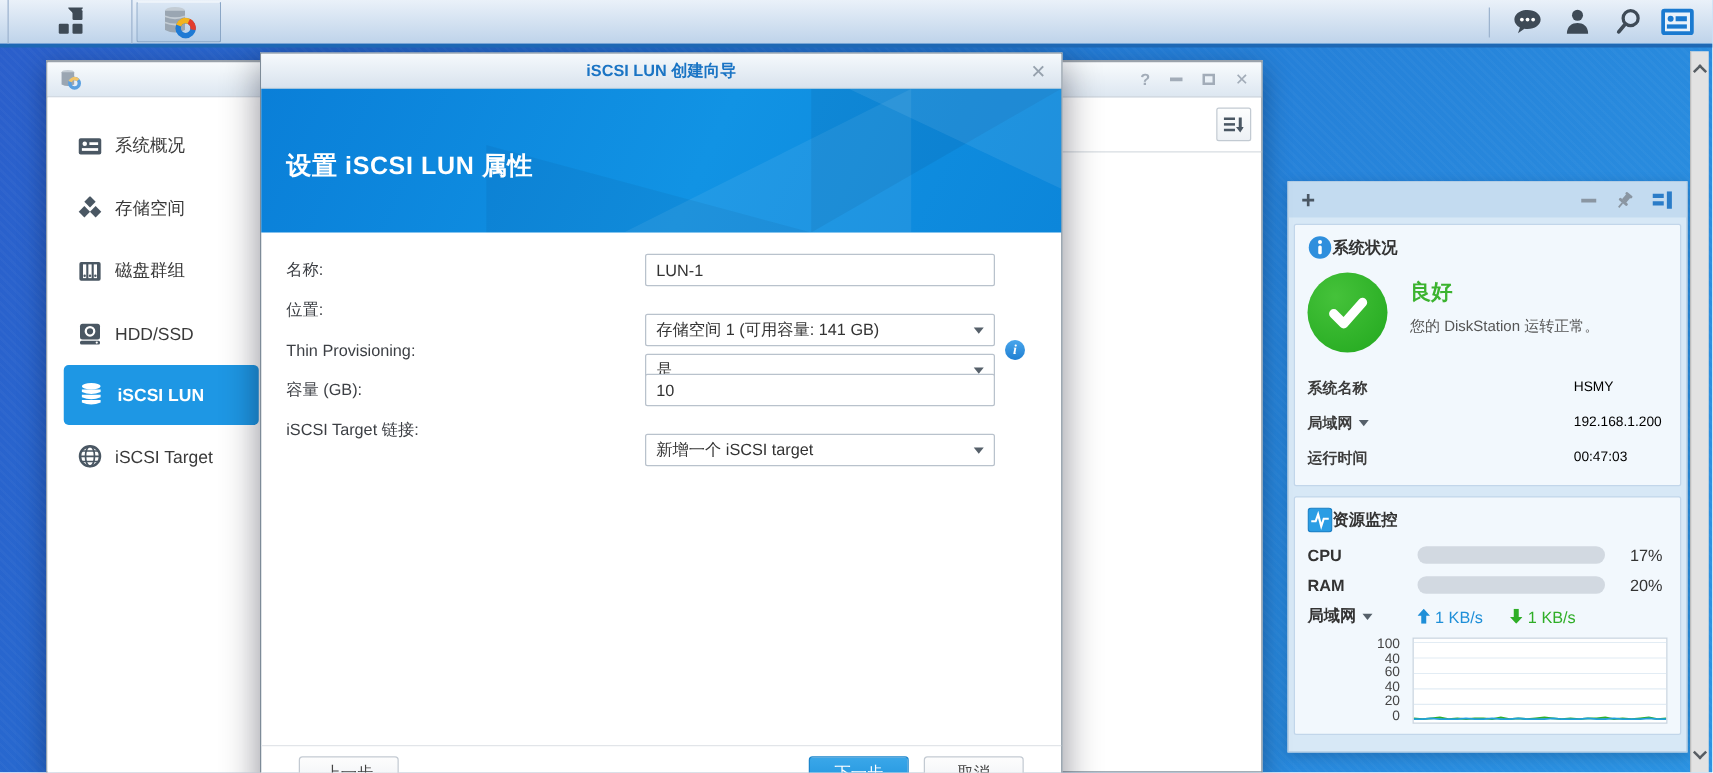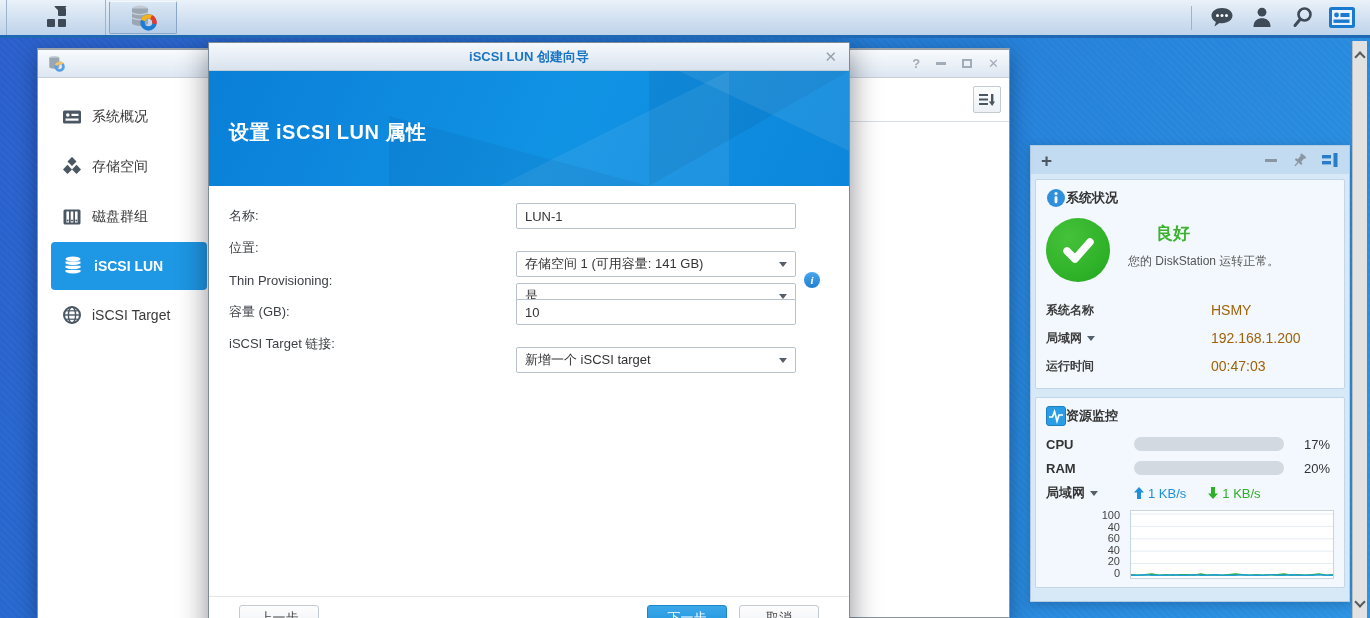--- a/index.html
+++ b/index.html
@@ -83,26 +83,26 @@
     background:#d7e8f6; border:1px solid #b4cce2; z-index:5; box-shadow:0 3px 10px rgba(0,0,20,.2); }
   .panel-header { height:28px; background:#c3dbf0; display:flex; align-items:center; padding:0 10px; }
   .ph-plus { font-size:19px; color:#4a5763; font-weight:bold; cursor:pointer; line-height:1; }
   .ph-right { margin-left:auto; display:flex; align-items:center; gap:14px; }
   .ph-min { width:12px; height:3px; background:#8a96a2; cursor:pointer; }
   .widget { margin:5px 4px 0 4px; background:#f2f8fd; border:1px solid #c2d6ea; border-radius:2px; padding:6px 10px 8px 10px; }
   .w-header { display:flex; align-items:center; gap:0; height:24px; font-weight:bold; color:#333; }
   .health-row { display:flex; gap:18px; margin-top:8px; align-items:flex-start; }
   .health-circle { width:64px; height:64px; border-radius:50%; background:radial-gradient(circle at 35% 30%,#45c23a,#22a81e); 
     display:flex; align-items:center; justify-content:center; flex:0 0 auto; }
-  .health-status { font-size:17px; font-weight:bold; color:#3cb32f; margin-top:4px;margin-left:28px; }
+  .health-status { font-size:17px; font-weight:bold; color:#3cb32f; margin-top:4px; }
   .health-desc { font-size:12px; color:#555; margin-top:8px; }
   .info-rows { margin-top:14px; }
   .info-row { display:flex; align-items:center; height:28px; font-size:12px; }
   .info-row .lbl { flex:0 0 165px; font-weight:bold; color:#3c3c3c; display:flex; align-items:center; gap:5px; }
-  .info-row .val { color:#a16207; font-size:14px; }
+  .info-row .val { color:#000000; font-size:11px;margin-left:48px; }
   .caret-sm { width:0; height:0; border-left:4px solid transparent; border-right:4px solid transparent; border-top:5px solid #56606a; }
   .rm-icon { width:20px; height:20px; }
   .res-row { display:flex; align-items:center; height:24px; }
   .res-row .rlbl { flex:0 0 88px; font-weight:bold; color:#333; }
   .bar-track { width:150px; height:14px; background:#d2d9e1; border-radius:7px; overflow:hidden; }
   .bar-fill { height:100%; background:linear-gradient(90deg,#4a90e8,#2aa0e8); border-radius:7px 0 0 7px; }
   .res-pct { flex:1; text-align:right; padding-right:4px; color:#333; }
   .net-row { display:flex; align-items:center; height:26px; }
   .net-row .rlbl { flex:0 0 88px; font-weight:bold; color:#333; display:flex; align-items:center; gap:5px; }
   .net-up { color:#1e8fd8; display:flex; align-items:center; gap:4px; margin-right:22px; }
@@ -221,20 +221,29 @@
             <rect x="1.5" y="2.5" width="17" height="15" rx="1.5" fill="#4a5763"></rect>
             <rect x="4.4" y="4.5" width="2.6" height="11" fill="#fff"></rect>
             <rect x="8.7" y="4.5" width="2.6" height="11" fill="#fff"></rect>
             <rect x="13" y="4.5" width="2.6" height="11" fill="#fff"></rect>
             <circle cx="5.7" cy="13.5" r="1" fill="#4a5763"></circle>
             <circle cx="10" cy="13.5" r="1" fill="#4a5763"></circle>
             <circle cx="14.3" cy="13.5" r="1" fill="#4a5763"></circle>
           </svg>
           <span>磁盘群组</span>
         </div>
+        <div class="nav-item">
+          <svg width="20" height="20" viewBox="0 0 20 20">
+            <rect x="2" y="2" width="16" height="12.5" rx="2" fill="#4a5763"></rect>
+            <circle cx="10" cy="8" r="3.4" fill="none" stroke="#fff" stroke-width="1.8"></circle>
+            <rect x="2" y="15.5" width="16" height="3" rx="1.2" fill="#4a5763"></rect>
+            <circle cx="15.4" cy="17" r="0.9" fill="#fff"></circle>
+          </svg>
+          <span>HDD/SSD</span>
+        </div>
         <div class="nav-item active">
           <svg width="22" height="22" viewBox="0 0 22 22">
             <ellipse cx="11" cy="4" rx="7.5" ry="2.6" fill="#fff"></ellipse>
             <path d="M3.5 6.5 H18.5 V8.6 Q11 11.6 3.5 8.6 Z" fill="#fff"></path>
             <path d="M3.5 10.7 H18.5 V12.8 Q11 15.8 3.5 12.8 Z" fill="#fff"></path>
             <path d="M3.5 14.9 H18.5 V17 Q11 20 3.5 17 Z" fill="#fff"></path>
           </svg>
           <span>iSCSI LUN</span>
         </div>
         <div class="nav-item">

